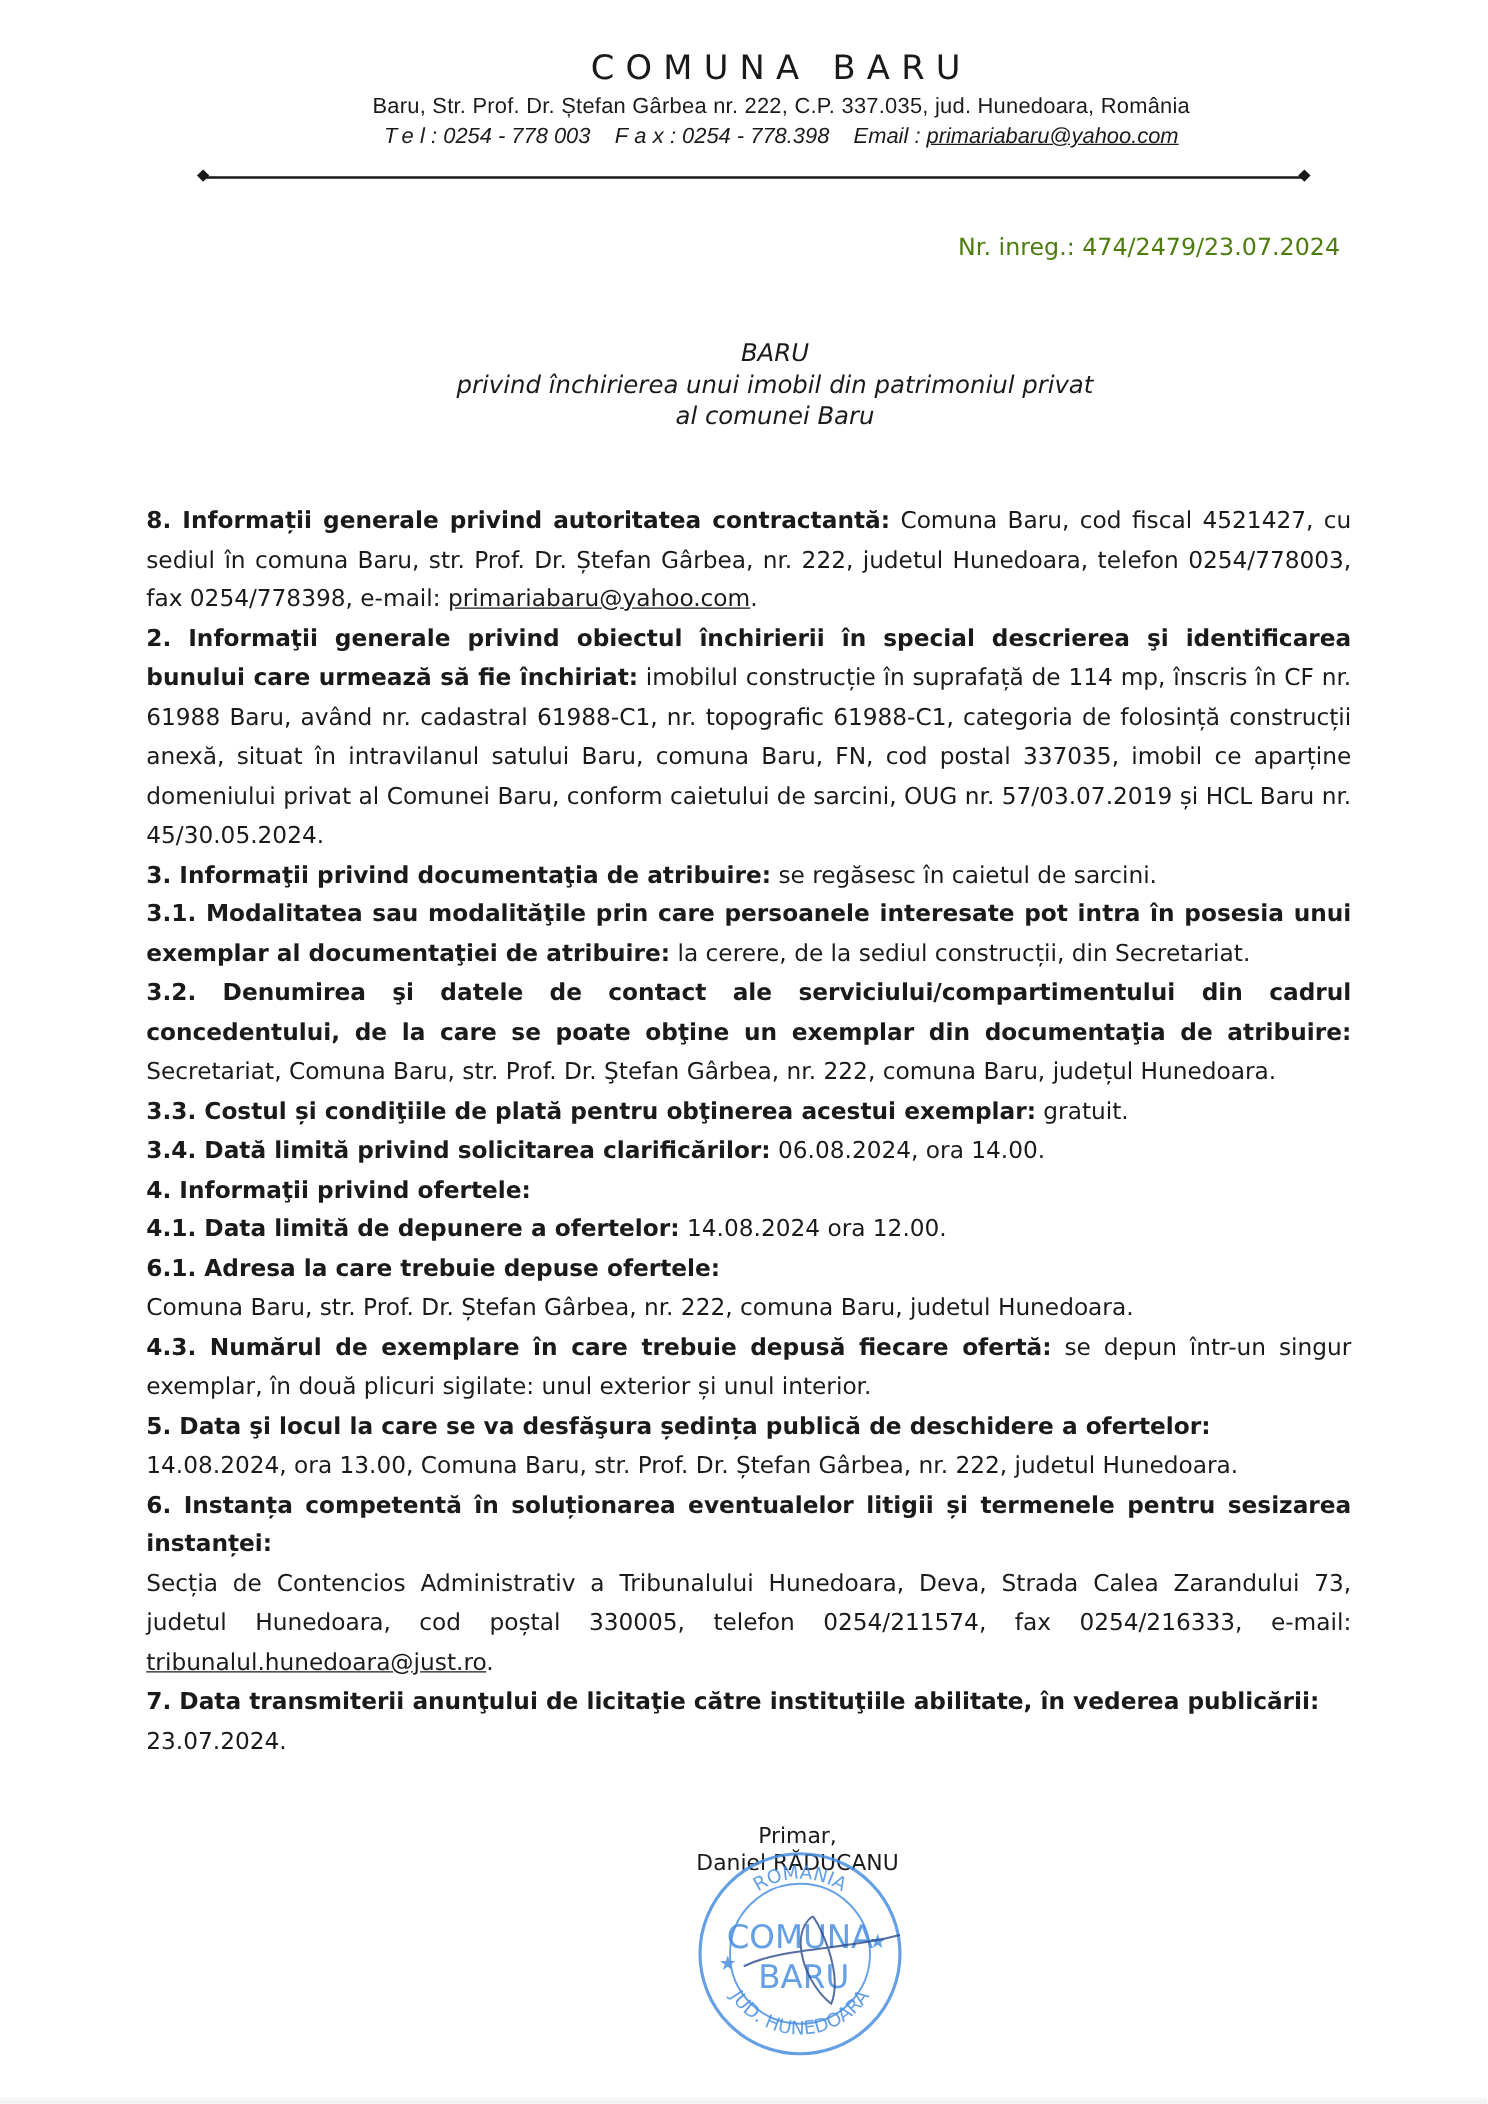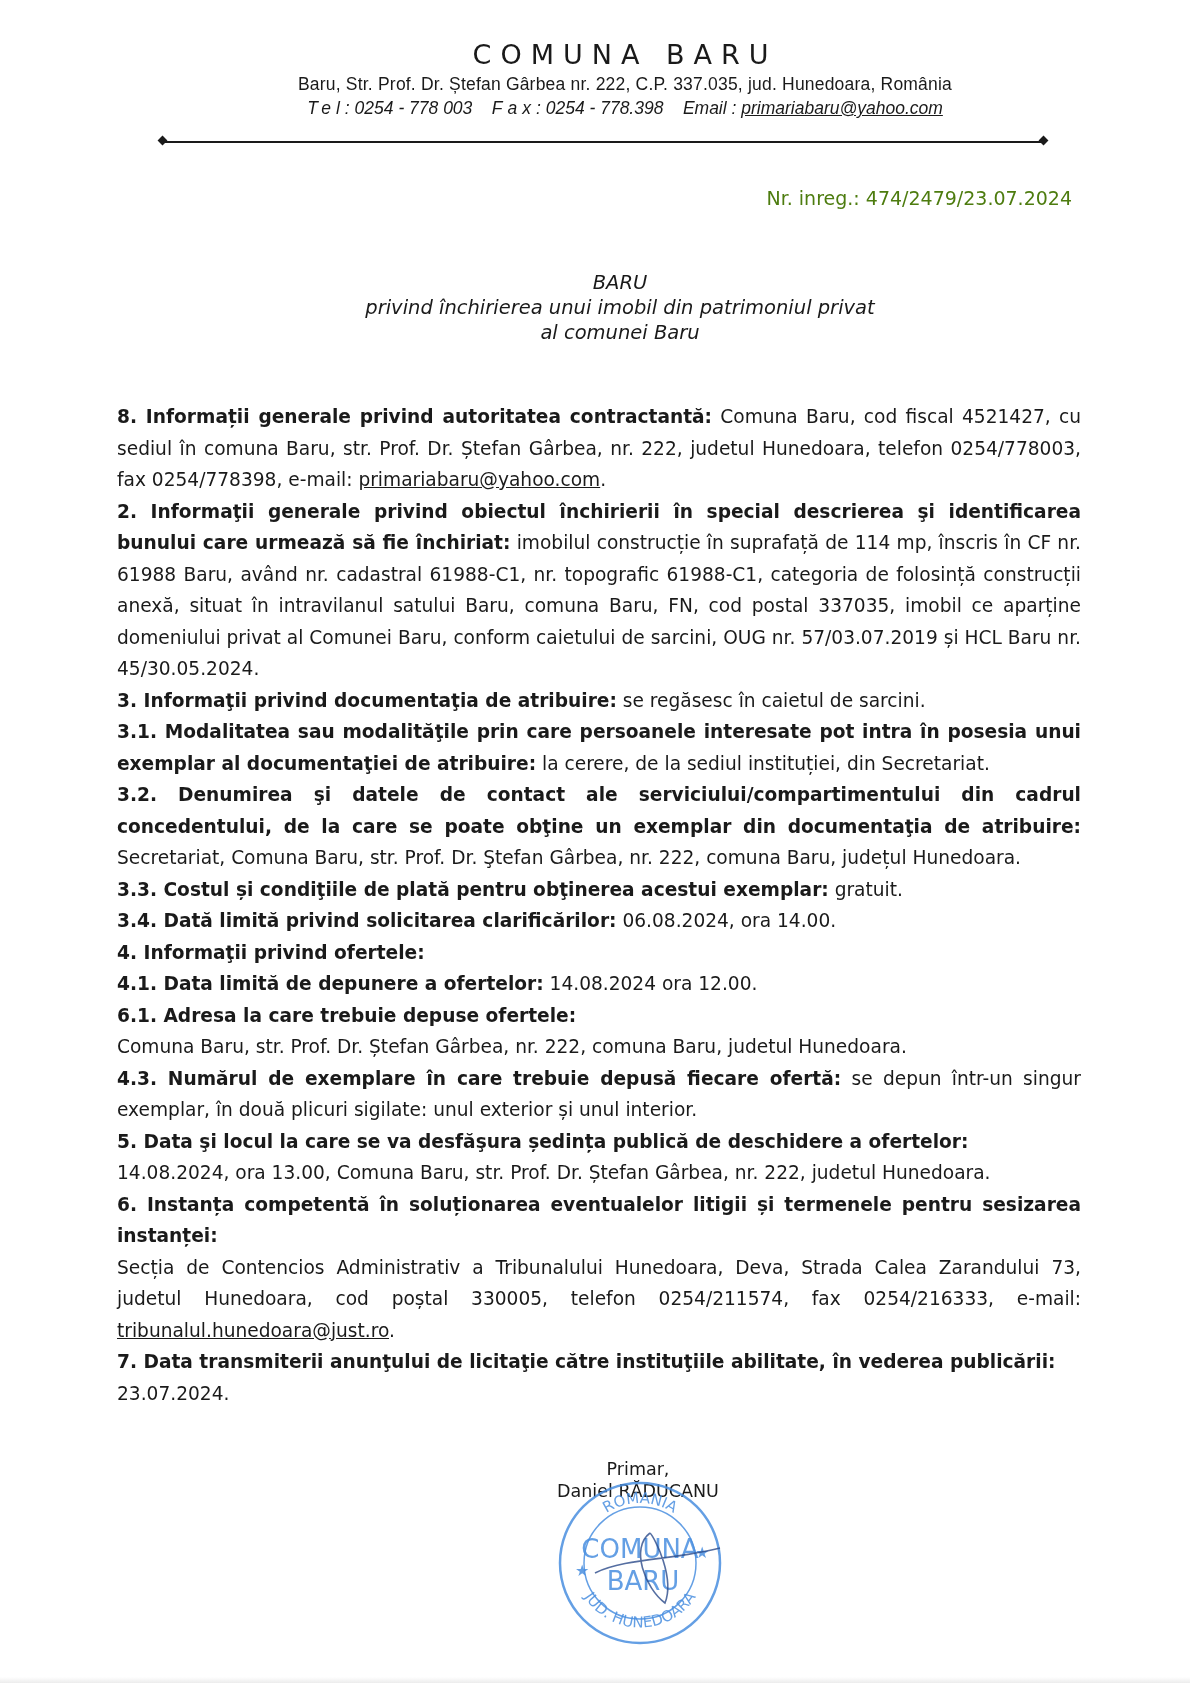--- a/index.html
+++ b/index.html
@@ -48,21 +48,21 @@
   <div class="title-block">
     <div>BARU</div>
     <div>privind închirierea unui imobil din patrimoniul privat</div>
     <div>al comunei Baru</div>
   </div>
 
   <div class="body" id="body">
       <p><b>8. Informații generale privind autoritatea contractantă:</b><span> Comuna Baru, cod fiscal 4521427, cu sediul în comuna Baru, str. Prof. Dr. Ștefan Gârbea, nr. 222, judetul Hunedoara, telefon 0254/778003, fax 0254/778398, e-mail: </span><a>primariabaru@yahoo.com</a><span>.</span></p>
       <p><b>2. Informaţii generale privind obiectul închirierii în special descrierea şi identificarea bunului care urmează să fie închiriat:</b><span> imobilul  construcție în suprafață de 114 mp, înscris în CF nr. 61988 Baru, având nr. cadastral 61988-C1, nr. topografic 61988-C1,  categoria de folosință construcții anexă, situat în intravilanul satului Baru, comuna Baru, FN, cod postal 337035, imobil ce aparține domeniului privat al Comunei Baru, conform caietului de sarcini, OUG nr. 57/03.07.2019  și HCL Baru nr. 45/30.05.2024.</span></p>
       <p><b>3. Informaţii privind documentaţia de atribuire:</b><span> se regăsesc în caietul de sarcini.</span></p>
-      <p><b>3.1. Modalitatea sau modalităţile prin care persoanele interesate pot intra în posesia unui exemplar al documentaţiei de atribuire:</b><span> la cerere, de la sediul instituției,  din Secretariat.</span></p>
+      <p><b>3.1. Modalitatea sau modalităţile prin care persoanele interesate pot intra în posesia unui exemplar al documentaţiei de atribuire:</b><span> la cerere, de la sediul construcții,  din Secretariat.</span></p>
       <p><b>3.2. Denumirea şi datele de contact  ale  serviciului/compartimentului din cadrul concedentului, de la care se poate obţine un exemplar din documentaţia de atribuire:</b><span> Secretariat, Comuna Baru,  str. Prof. Dr. Ştefan Gârbea, nr. 222, comuna Baru, județul Hunedoara.</span></p>
       <p><b>3.3. Costul și condiţiile de plată pentru obţinerea acestui exemplar:</b><span> gratuit.</span></p>
       <p><b>3.4. Dată limită privind solicitarea clarificărilor:</b><span> 06.08.2024, ora 14.00.</span></p>
       <p><b>4. Informaţii privind ofertele:</b></p>
       <p><b>4.1. Data limită de depunere a ofertelor:</b><span> 14.08.2024 ora 12.00.</span></p>
       <p><b>6.1. Adresa la care trebuie depuse ofertele:</b></p>
       <p><span>Comuna Baru, str. Prof. Dr. Ștefan Gârbea, nr. 222, comuna Baru, judetul Hunedoara.</span></p>
       <p><b>4.3. Numărul de exemplare în care trebuie depusă fiecare ofertă:</b><span>  se depun într-un singur exemplar, în două plicuri sigilate: unul exterior și unul interior.</span></p>
       <p><b>5. Data şi locul la care se va desfăşura ședința publică de deschidere a ofertelor:</b></p>
       <p><span>14.08.2024, ora 13.00, Comuna Baru, str. Prof. Dr. Ștefan Gârbea, nr. 222, judetul Hunedoara.</span></p>

